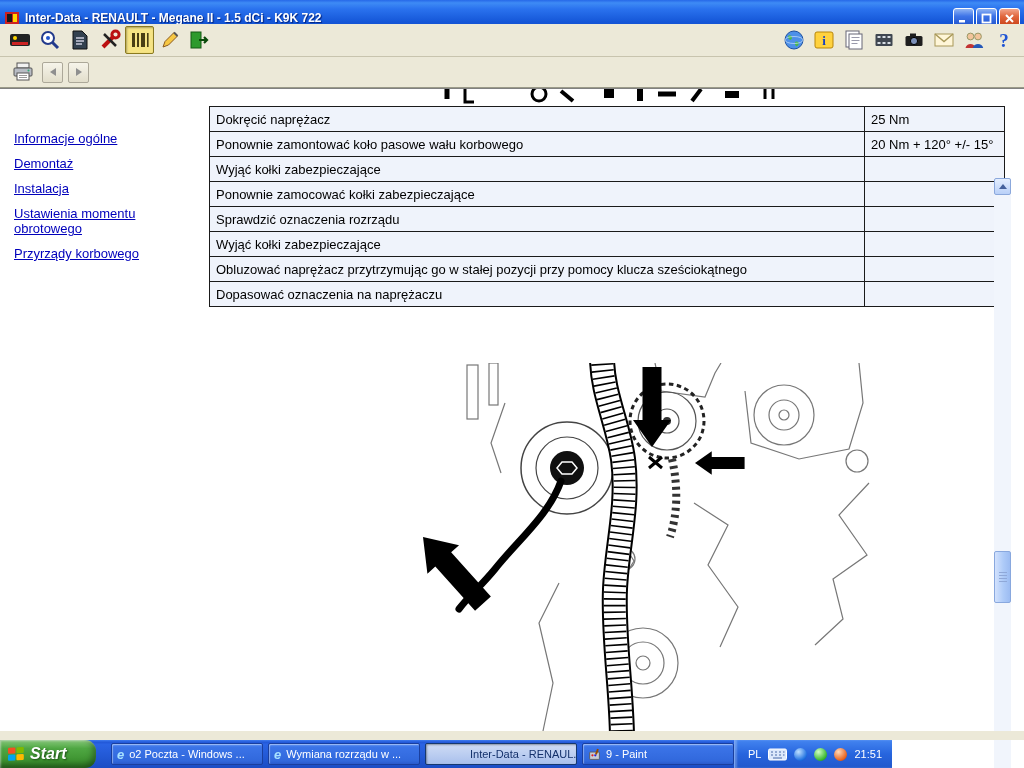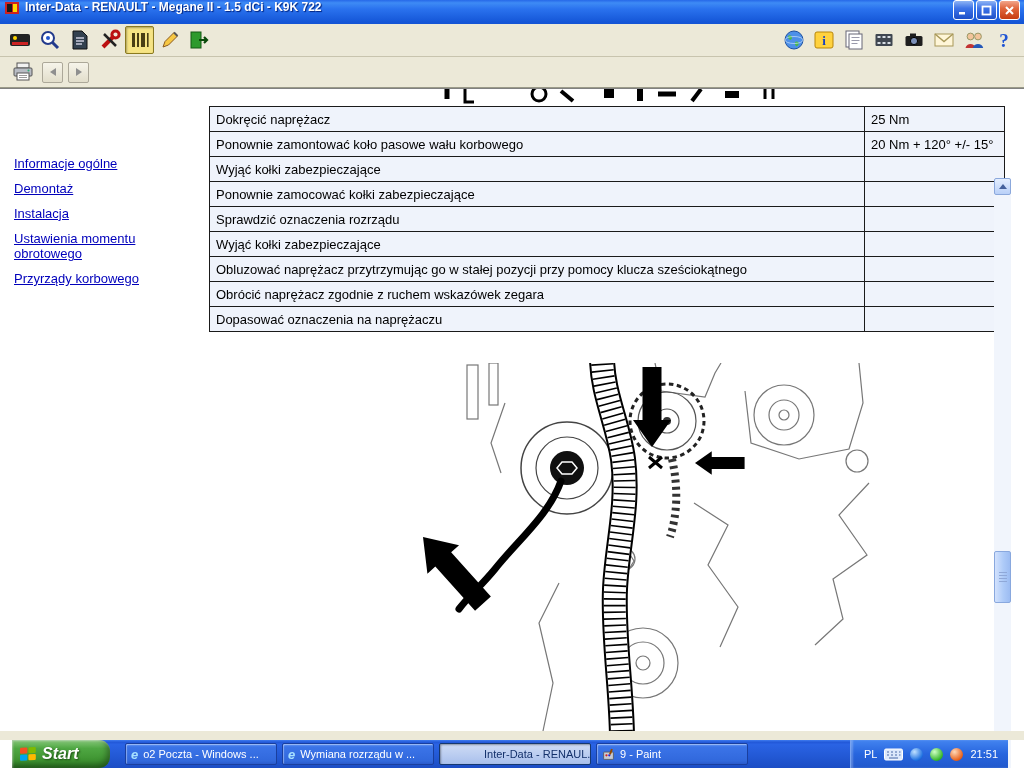--- a/index.html
+++ b/index.html
@@ -2,21 +2,21 @@
 <html><head>
 <meta charset="utf-8">
 <style>
   * { margin:0; padding:0; box-sizing:border-box; }
   html,body { width:1024px; height:768px; overflow:hidden; font-family:"Liberation Sans", sans-serif; background:#fff; }
   .screen { position:relative; width:1024px; height:768px; background:#fff; overflow:hidden; }
 
   
   .titlebar { position:absolute; top:0; left:0; width:1024px; height:36px;
     background:linear-gradient(180deg,#2668E8 0%,#3E8BF5 8%,#2A72EE 25%,#1557D8 60%,#0E49C4 90%,#0B3FAE 100%);
-    display:flex; align-items:flex-start; padding:0 4px; }
+    display:flex; align-items:center; padding:0 4px; }
   .title-icon { width:16px; height:16px; margin-right:5px; flex:0 0 auto; }
   .title-text { color:#fff; font-weight:bold; font-size:12px; text-shadow:1px 1px 1px #00237E; flex:1; white-space:nowrap; overflow:hidden; }
   .winbtn { width:21px; height:20px; margin-left:2px; border:1px solid #fff; border-radius:3px;
     display:flex; align-items:center; justify-content:center; cursor:pointer; }
   .winbtn.blue { background:linear-gradient(180deg,#8FB4F4 0%,#3E74E8 40%,#1E50C8 100%); }
   .winbtn.red  { background:linear-gradient(180deg,#F2A58C 0%,#E1683F 40%,#C63C12 100%); }
 
   
   .toolbar1 { position:absolute; top:24px; left:0; width:1024px; height:33px; background:#ECE9D8;
     border-bottom:1px solid #C8C4AE; display:flex; align-items:center; padding:0 5px; }
@@ -28,21 +28,21 @@
   .toolbar2 { position:absolute; top:57px; left:0; width:1024px; height:31px; background:#ECE9D8;
     border-bottom:1px solid #9A9A88; display:flex; align-items:center; padding:0 9px; }
   .navbtn { width:21px; height:21px; background:linear-gradient(180deg,#F6F4EA,#E2DECB); border:1px solid #ACA899;
     border-radius:2px; margin-left:5px; display:flex; align-items:center; justify-content:center; cursor:pointer; }
   .tri-l { width:0; height:0; border-top:4px solid transparent; border-bottom:4px solid transparent; border-right:6px solid #8F8F8F; }
   .tri-r { width:0; height:0; border-top:4px solid transparent; border-bottom:4px solid transparent; border-left:6px solid #8F8F8F; }
   .printbtn { width:28px; height:26px; display:flex; align-items:center; justify-content:center; cursor:pointer; }
 
   
   .content { position:absolute; top:88px; left:0; width:1024px; height:643px; background:#fff; border-top:1px solid #808080; }
-  .sidebar { position:absolute; left:0; top:0; width:194px; height:643px; padding:67px 12px 0 14px; background:#fff; }
+  .sidebar { position:absolute; left:0; top:0; width:194px; height:643px; padding:42px 12px 0 14px; background:#fff; }
   .sidebar .slink { display:block; color:#0000BB; font-size:13px; text-decoration:underline; margin-bottom:9px; line-height:1.22; cursor:pointer; }
   .main { position:absolute; left:209px; top:0; width:796px; height:643px; overflow:hidden; }
   .strip { position:relative; width:796px; height:17px; overflow:hidden; }
   table.steps { border-collapse:collapse; width:796px; table-layout:fixed; }
   table.steps td { border:1px solid #1A1A1A; background:#EFF3FB; font-size:13px; color:#000;
     padding:3px 6px; height:25px; overflow:hidden; white-space:nowrap; }
   table.steps td.val { width:140px; }
   .diagram { position:absolute; left:200px; top:274px; width:500px; height:369px; }
 
   
@@ -52,21 +52,21 @@
   .sbtn.up { top:0; }
   .tri-u { width:0; height:0; border-left:4px solid transparent; border-right:4px solid transparent; border-bottom:5px solid #44609C; }
   .sthumb { position:absolute; left:0; top:373px; width:17px; height:52px;
     background:linear-gradient(90deg,#D3E2FD,#AECBF8 55%,#9CBCF2); border:1px solid #89A8DE; border-radius:2px; cursor:pointer; }
   .sthumb::after { content:""; position:absolute; left:4px; top:20px; width:8px; height:10px;
     background:repeating-linear-gradient(180deg,#8FA8D8 0 1px,transparent 1px 3px); }
 
   .statusstrip { position:absolute; top:731px; left:0; width:1024px; height:9px; background:#ECE9D8; }
 
   
-  .taskbar { position:absolute; top:740px; left:12px; width:996px; height:28px;
+  .taskbar { position:absolute; top:740px; left:0; width:892px; height:28px;
     background:linear-gradient(180deg,#3F7CF0 0%,#2258D8 8%,#2A63E4 16%,#2258D4 60%,#1C4DC4 100%);
     display:flex; align-items:center; }
   .start { width:98px; height:28px; border-radius:0 11px 11px 0;
     background:linear-gradient(180deg,#88C97B 0%,#4FA743 30%,#3E9431 72%,#2E7D24 100%);
     box-shadow:inset -3px -3px 6px rgba(0,0,0,.35), inset 1px 1px 2px rgba(255,255,255,.5);
     display:flex; align-items:center; gap:5px; padding:0 10px 0 7px; cursor:pointer;
     color:#fff; font-weight:bold; font-style:italic; font-size:16px; text-shadow:1px 1px 2px #1A4A12; }
   .taskitems { display:flex; gap:5px; margin-left:15px; }
   .titem { width:152px; height:22px; border-radius:2px;
     background:linear-gradient(180deg,#5F92F2 0%,#3B74E8 15%,#3168DC 85%,#2A5ACB 100%);
@@ -296,24 +296,20 @@
             </tr>
         <tr>
               <td>Wyjąć kołki zabezpieczające</td>
               <td class="val"></td>
             </tr>
         <tr>
               <td>Obluzować naprężacz przytrzymując go w stałej pozycji przy pomocy klucza sześciokątnego</td>
               <td class="val"></td>
             </tr>
         <tr>
-              <td>Obrócić naprężacz zgodnie z ruchem wskazówek zegara</td>
-              <td class="val"></td>
-            </tr>
-        <tr>
               <td>Dopasować oznaczenia na naprężaczu</td>
               <td class="val"></td>
             </tr>
       </tbody>
         </table>
 
       <svg class="diagram" viewBox="0 0 500 369">
         <defs>
           <path id="arrowUp" d="M0,0 L19,27 L9.5,27 L9.5,80 L-9.5,80 L-9.5,27 L-19,27 Z"></path>
         </defs>

